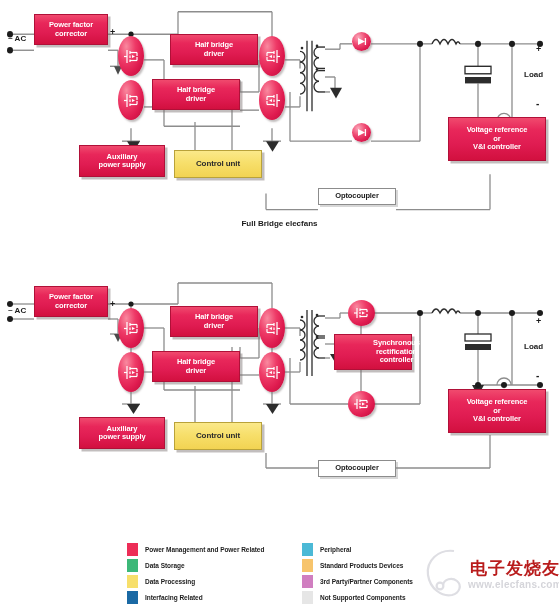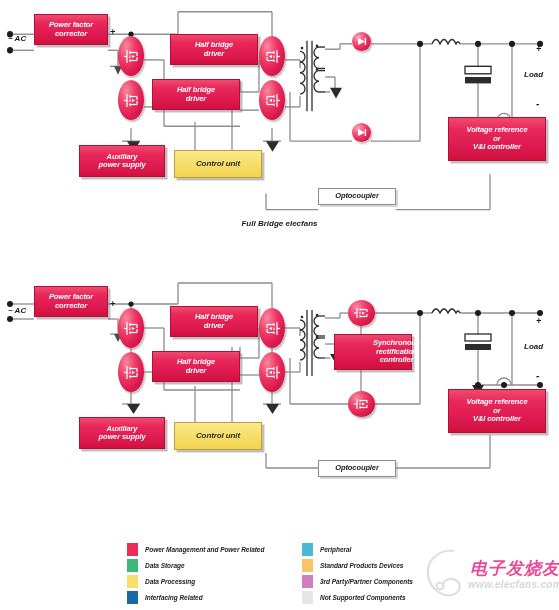--- a/index.html
+++ b/index.html
@@ -9,21 +9,20 @@
   }
   body {
     font-family: "Liberation Sans", sans-serif;
   }
   #root {
     position: relative;
     width: 559px;
     height: 610px;
     background: #ffffff;
     overflow: hidden;
-    font-style: italic;
   }
   .diagram {
     position: absolute;
     left: 0;
     width: 559px;
   }
   #diagram-1 { top: 0px;   height: 245px; }
   #diagram-2 { top: 272px; height: 262px; }
 
   svg.wires {
@@ -154,21 +153,21 @@
     top: 541px;
     width: 135px;
     height: 66px;
     pointer-events: none;
   }
   #wm-cn {
     position: absolute;
     left: 46px;
     top: 16px;
     font-size: 17px;
-    color: #ec4899;
+    color: #b91c1c;
     font-weight: bold;
     letter-spacing: 1px;
     white-space: nowrap;
   }
   #wm-url {
     position: absolute;
     left: 44px;
     top: 38px;
     font-size: 10px;
     color: #d5d5da;

